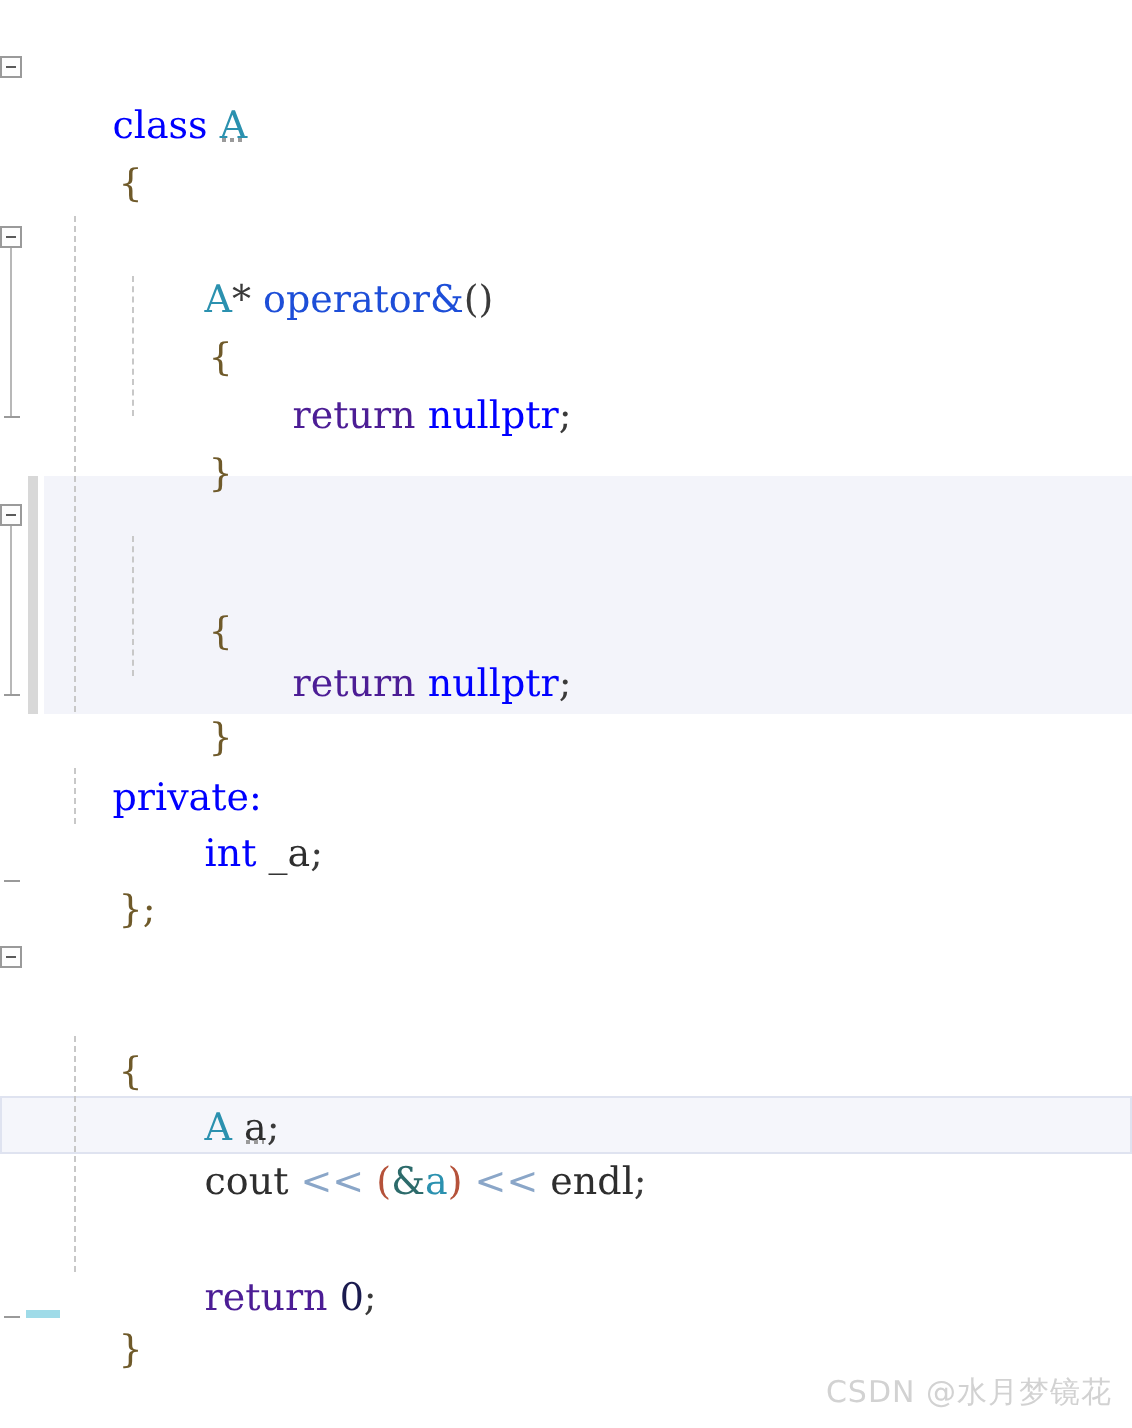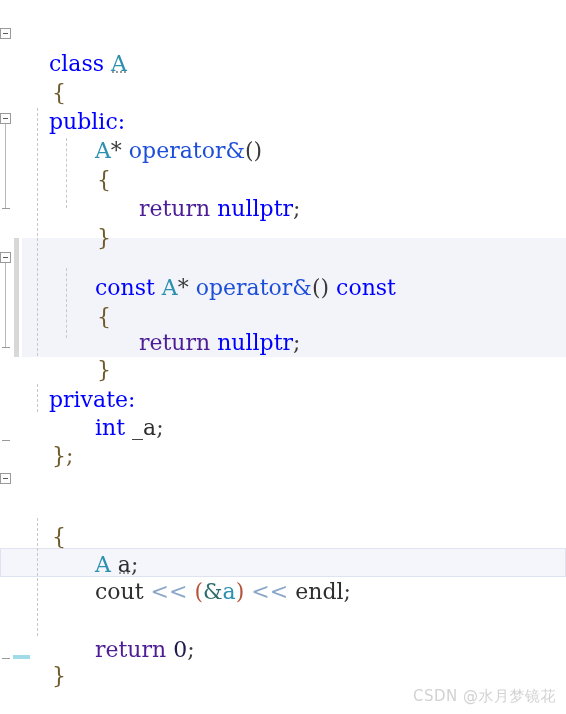--- a/index.html
+++ b/index.html
@@ -20,25 +20,25 @@
     position: absolute;
     left: 0; top: 0;
     width: 566px;
     height: 714px;
     background: #ffffff;
   }
 
   
   .row {
     position: absolute;
-    left: 1px;
+    left: 14px;
     width: 483px;
     height: 29px;
     line-height: 29px;
-    font-size: 22px;
+    font-size: 19px;
     white-space: pre;
     color: #1f1f1f;
   }
   .code {
     position: absolute;
     left: 6px;
     top: 0;
     white-space: pre;
   }
 
@@ -199,25 +199,20 @@
       <span class="kw">class</span><span class="plain"> </span><span class="type smarttag">A</span>
     </span>
   </div>
 
   <div class="row" style="top:49px;">
     <span class="code" style="left:9px;">
       <span class="brace">{</span>
     </span>
   </div>
 
-  <div class="row" style="top:78px;">
-    <span class="code">
-      <span class="kw">public:</span>
-    </span>
-  </div>
 
   <div class="row" style="top:107px;">
     <span class="code" style="left:52px;">
       <span class="type">A</span><span class="plain">*</span><span class="plain"> </span><span class="func">operator&amp;</span><span class="plain">()</span>
     </span>
   </div>
 
   <div class="row" style="top:136px;">
     <span class="code" style="left:54px;">
       <span class="brace">{</span>
@@ -231,25 +226,20 @@
   </div>
 
   <div class="row" style="top:194px;">
     <span class="code" style="left:54px;">
       <span class="brace">}</span>
     </span>
   </div>
 
   <div class="row" style="top:223px;"></div>
 
-  <div class="row" style="top:244px;">
-    <span class="code" style="left:52px;">
-      <span class="kw">const</span><span class="plain"> </span><span class="type">A</span><span class="plain">*</span><span class="plain"> </span><span class="func">operator&amp;</span><span class="plain">()</span><span class="plain"> </span><span class="kw">const</span>
-    </span>
-  </div>
 
   <div class="row" style="top:273px;">
     <span class="code" style="left:54px;">
       <span class="brace">{</span>
     </span>
   </div>
 
   <div class="row" style="top:299px;">
     <span class="code" style="left:96px;">
       <span class="ret">return</span><span class="plain"> </span><span class="kw">nullptr</span><span class="plain">;</span>

